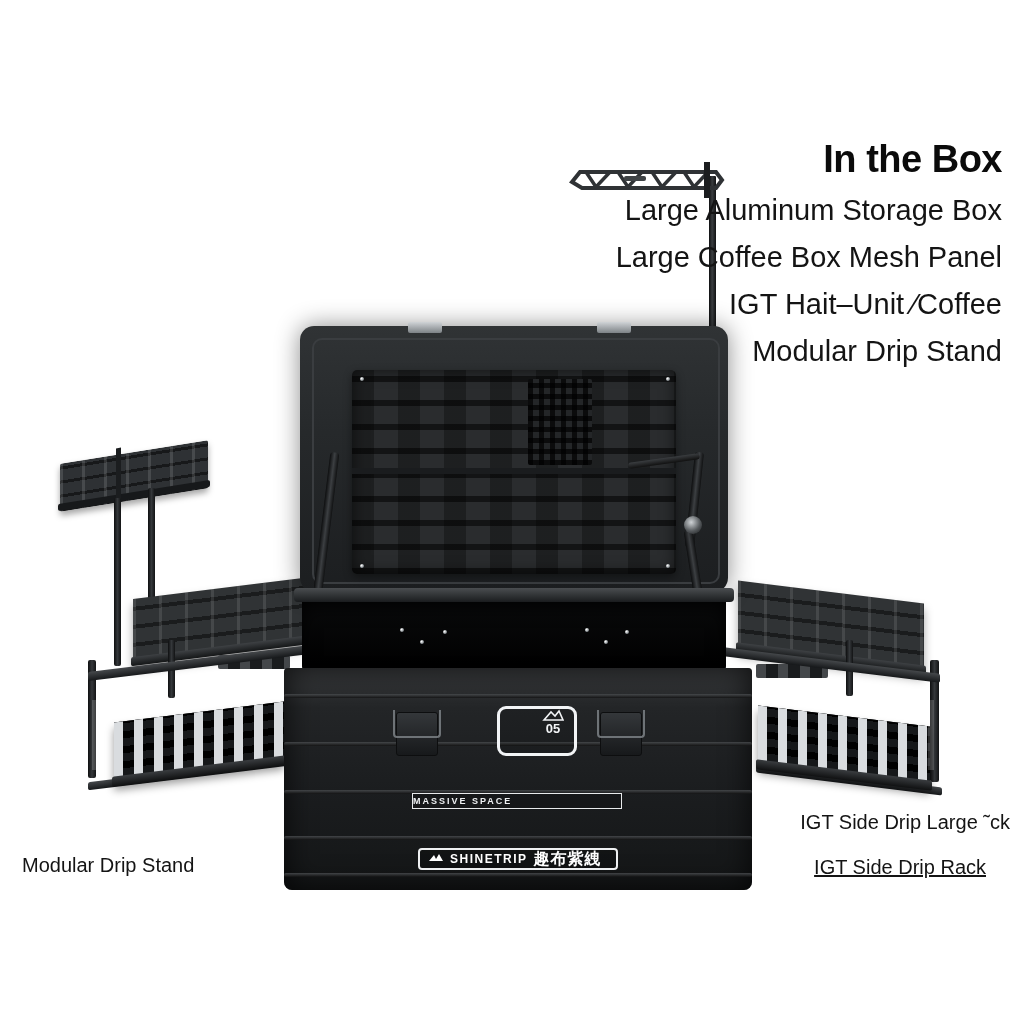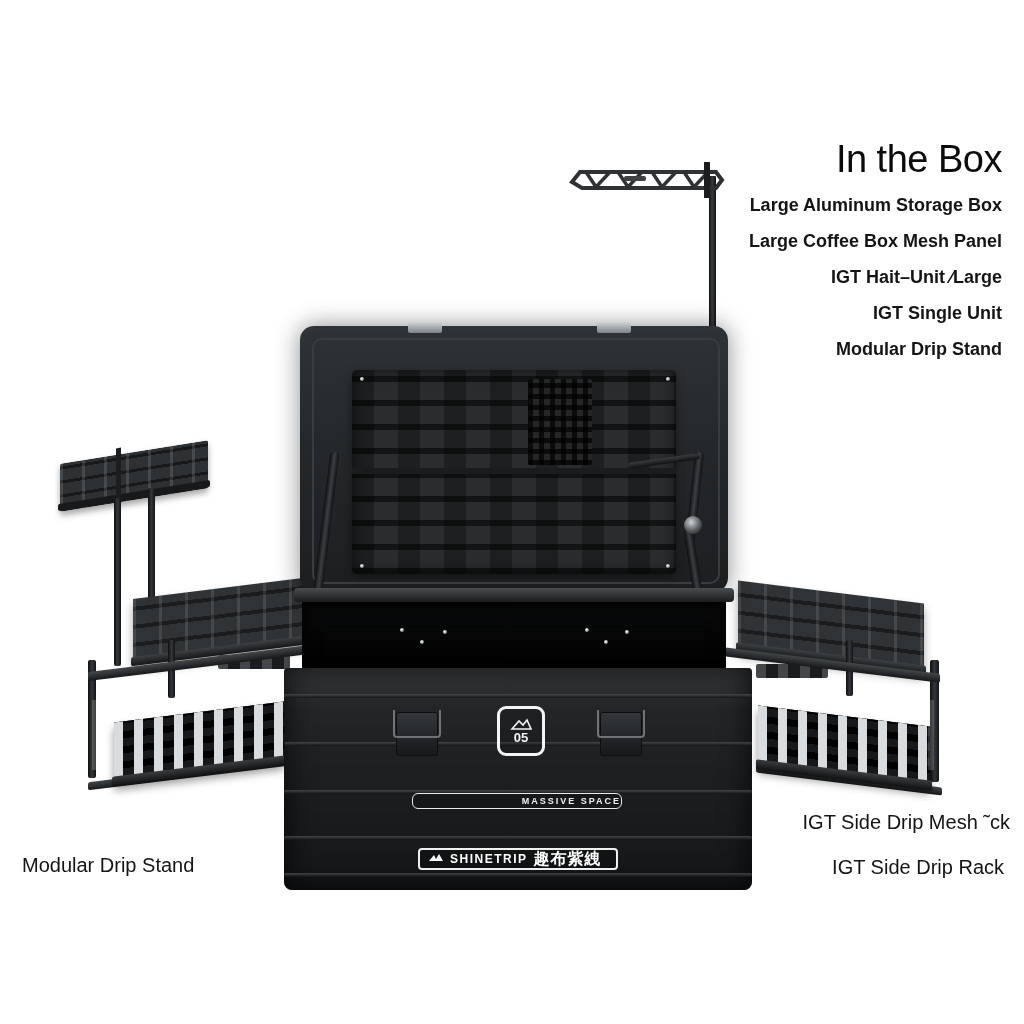--- a/index.html
+++ b/index.html
@@ -11,38 +11,38 @@
     position:relative;
     color:#111;
   }
   .stage{position:absolute;inset:0;}
   .abs{position:absolute;}
 
   
   .heading{
     position:absolute;
     right:22px; top:140px;
-    font-size:38px; font-weight:400; letter-spacing:-0.5px;
+    font-size:38px; font-weight:700; letter-spacing:-0.5px;
     color:#0b0b0b; text-align:right; line-height:1;
   }
   .box-list{
     position:absolute; right:22px; top:196px;
     text-align:right; width:420px;
   }
   .box-list .li{
-    font-size:18px; font-weight:700; color:#141414;
+    font-size:29px; font-weight:400; color:#141414;
     line-height:1; margin-bottom:18px; white-space:nowrap;
   }
   .callout{
     position:absolute; font-size:20px; color:#141414; line-height:1; white-space:nowrap;
   }
   .cl-left-1{left:22px; top:810px;}
   .cl-left-2{left:22px; top:855px;}
   .cl-right-1{right:14px; top:812px;}
-  .cl-right-2{right:20px; top:857px;}
+  .cl-right-2{right:38px; top:857px;text-decoration:underline;}
   .footer-title{
     position:absolute; left:0; right:0; top:932px;
     text-align:center; font-size:42px; font-weight:700;
     letter-spacing:0px; color:#0a0a0a;
   }
 
   
   .perf{
     background-color:#303335;
     background-image:
@@ -74,37 +74,37 @@
   .bodyribs{
     background:
       linear-gradient(180deg,#3a3c3e 0%,#232527 18%,#1b1d1f 55%,#141617 100%);
     border-radius:4px 4px 8px 8px;
     box-shadow:inset 0 0 30px rgba(0,0,0,.8);
   }
   .rib{position:absolute;left:0;right:0;height:4px;
     background:linear-gradient(180deg,#4a4d50,#111);opacity:.85;border-radius:2px;}
 
   .strip{
-    position:absolute;display:flex;align-items:center;justify-content:flex-end;
-    border:1.5px solid #e8eaec;border-radius:6px;color:#eef0f2;
+    position:absolute;display:flex;align-items:center;justify-content:flex-start;
+    border:1.5px solid #e8eaec;border-radius:0;color:#eef0f2;
     font-size:9px;font-weight:700;letter-spacing:2px;
     background:rgba(0,0,0,.15);
   }
   .brandstrip{
     position:absolute;display:flex;align-items:center;gap:6px;
     border:2px solid #eef0f2;border-radius:4px;padding:2px 8px;
     background:rgba(0,0,0,.2);
   }
   .brandtxt{color:#fff;font-size:12px;font-weight:700;letter-spacing:1.5px;}
   .brandcjk{color:#fff;font-size:16px;font-weight:700;letter-spacing:1px;}
 
   .badge{
     position:absolute;border:3px solid #f2f4f6;border-radius:9px;
-    display:flex;flex-direction:column;align-items:center;justify-content:center;
-    color:#f2f4f6;background:rgba(0,0,0,.1);
+    display:flex;flex-direction:column;align-items:center;justify-content:flex-start;
+    color:#f2f4f6;background:rgba(0,0,0,.1);padding-left:32px;
   }
   .badge .num{font-size:13px;font-weight:700;line-height:1;margin-top:1px;}
 
   .latch{
     position:absolute;background:linear-gradient(180deg,#34373a,#17191b);
     border-radius:3px;border:1px solid #0d0e0f;
   }
   .bail{position:absolute;border:2px solid #6e7377;border-top:none;border-radius:0 0 4px 4px;}
 
   .leg{position:absolute;background:linear-gradient(90deg,#0e0f10,#34373a,#121314);border-radius:2px;}
@@ -254,23 +254,22 @@
     </svg>
     <span class="brandtxt">SHINETRIP</span>
     <span class="brandcjk">趣布紫絏</span>
   </div>
 
   <div class="heading">In the Box</div>
 
   <div class="box-list">
     <div class="li">Large Aluminum Storage Box</div>
     <div class="li">Large Coffee Box Mesh Panel</div>
-    <div class="li">IGT Hait–Unit ⁄Large</div>
-    <div class="li">IGT Single Unit</div>
+    <div class="li">IGT Hait–Unit ⁄Coffee</div>
     <div class="li">Modular Drip Stand</div>
   </div>
 
   <div class="callout cl-left-2">Modular Drip Stand</div>
-  <div class="callout cl-right-1">IGT Side Drip Mesh ˜ck</div>
+  <div class="callout cl-right-1">IGT Side Drip Large ˜ck</div>
   <div class="callout cl-right-2">IGT Side Drip Rack</div>
 
 
 </div>
 
 </body></html>

